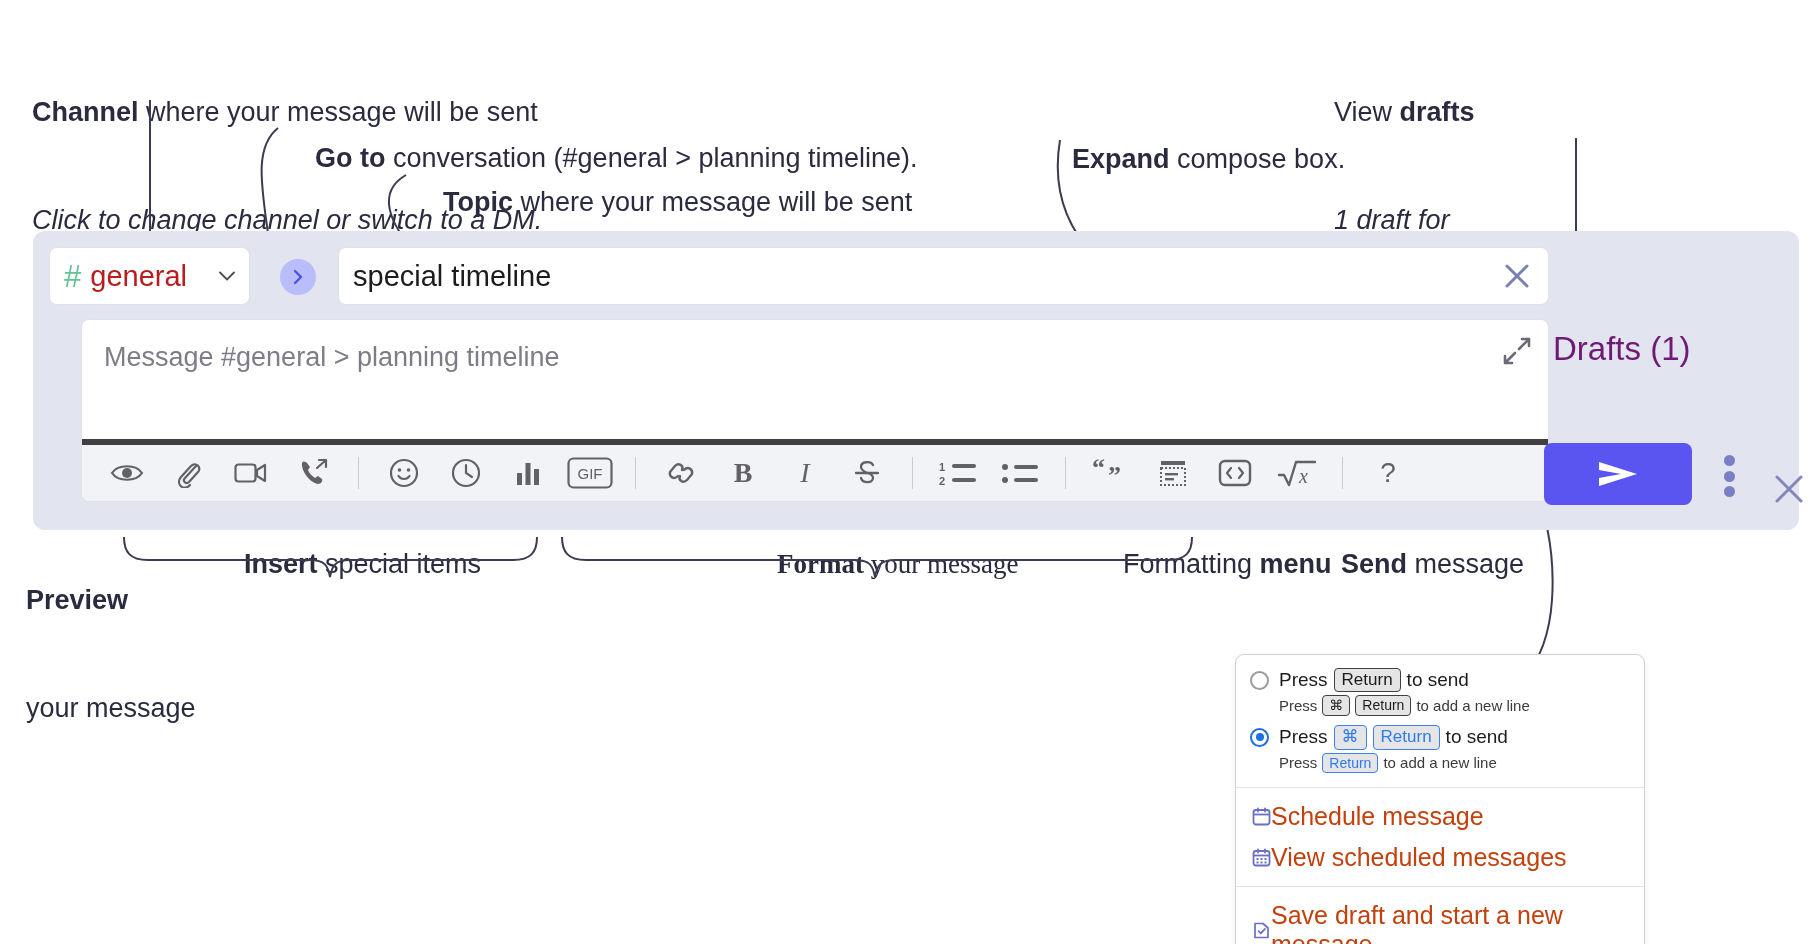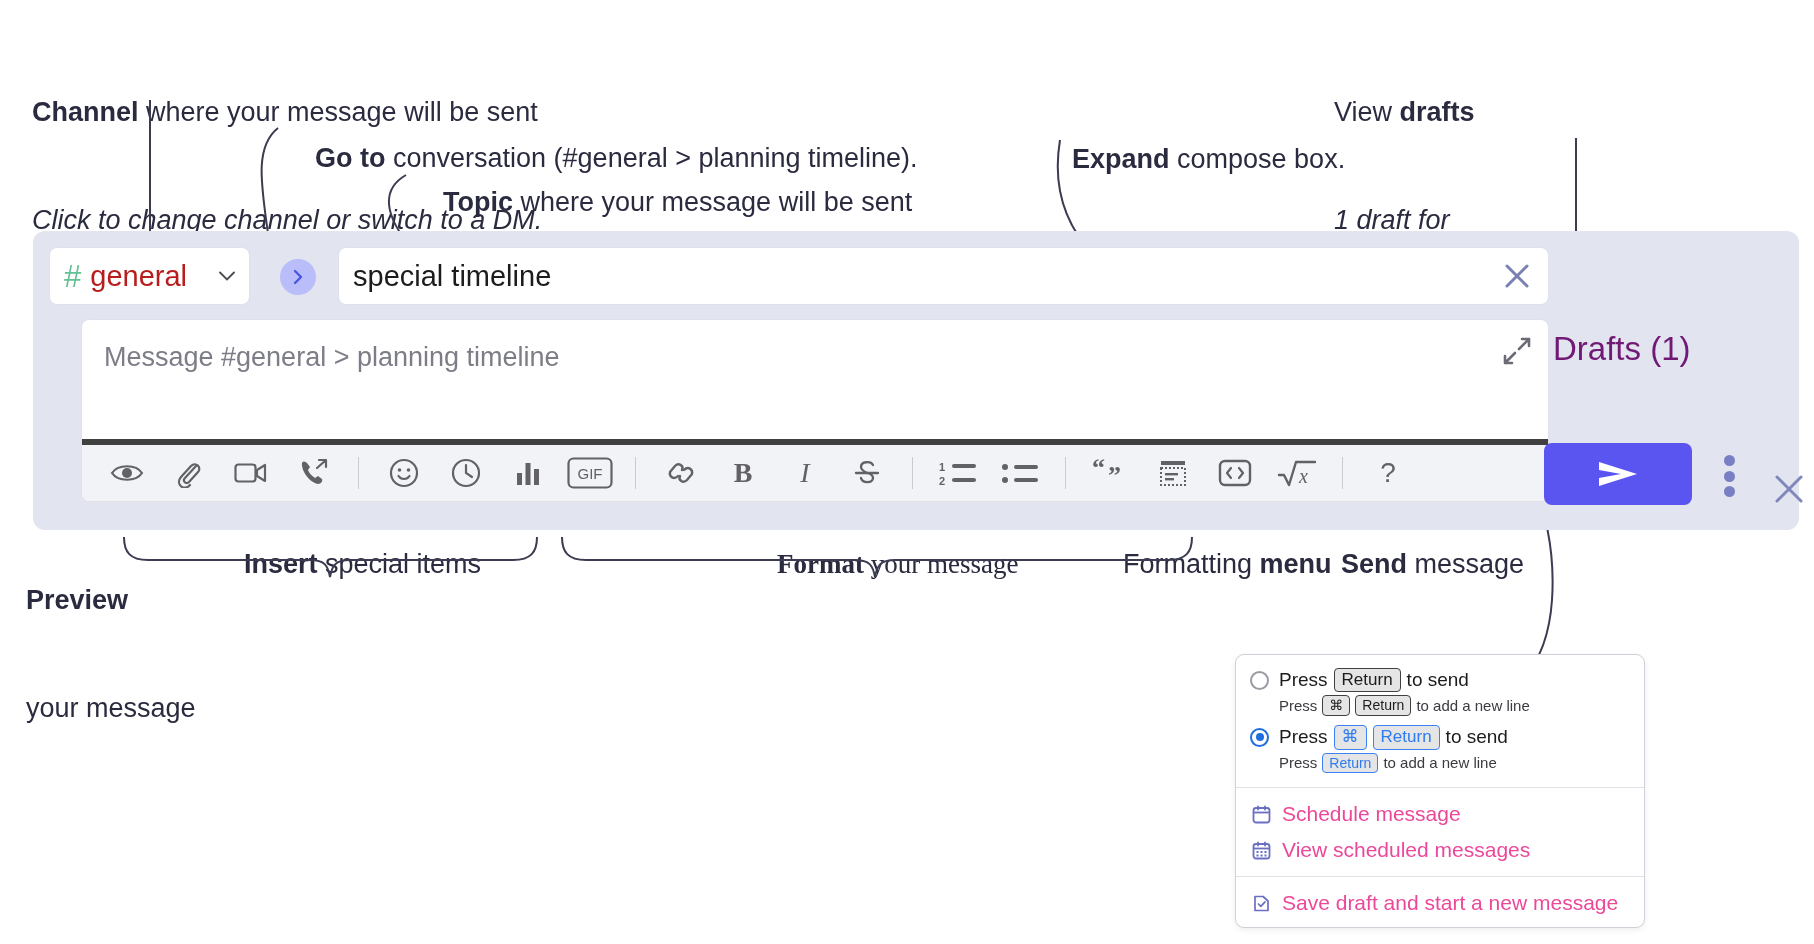--- a/index.html
+++ b/index.html
@@ -139,21 +139,21 @@
   }
   .radio-main { font-size: 19px; color: #1d1c1d; display: flex; align-items: center; gap: 6px; }
   .radio-sub { font-size: 15px; color: #3a3a40; display: flex; align-items: center; gap: 5px; padding: 0 14px 6px 43px; }
   .key {
     display: inline-block; border: 1px solid #404040; border-radius: 4px;
     padding: 1px 7px; font-size: 17px; line-height: 1.2; color: #1d1c1d; background: #e5e5e5;
   }
   .radio-sub .key { font-size: 14px; padding: 1px 6px; }
   .key.blue { border-color: #3b82f6; color: #2f7bf0; }
   .menu-sep { height: 1px; background: #e2e3e9; margin: 8px 0; }
-  .menu-item { display: flex; align-items: center; gap: 11px; padding: 6px 16px; font-size: 21px; color: #ec4899; cursor: pointer; }
+  .menu-item { display: flex; align-items: center; padding: 6px 16px; font-size: 25px; color: #c2410c; cursor: pointer; }
   .menu-item svg { flex: 0 0 auto; }
 </style>
 </head>
 <body>
 
 <div id="root">
 
   <div class="anno" style="left:32px; top:22px;">
     <div><b>Channel</b><span> where your message will be sent</span></div>
     <div><i>Click to change channel or switch to a DM.</i></div>

